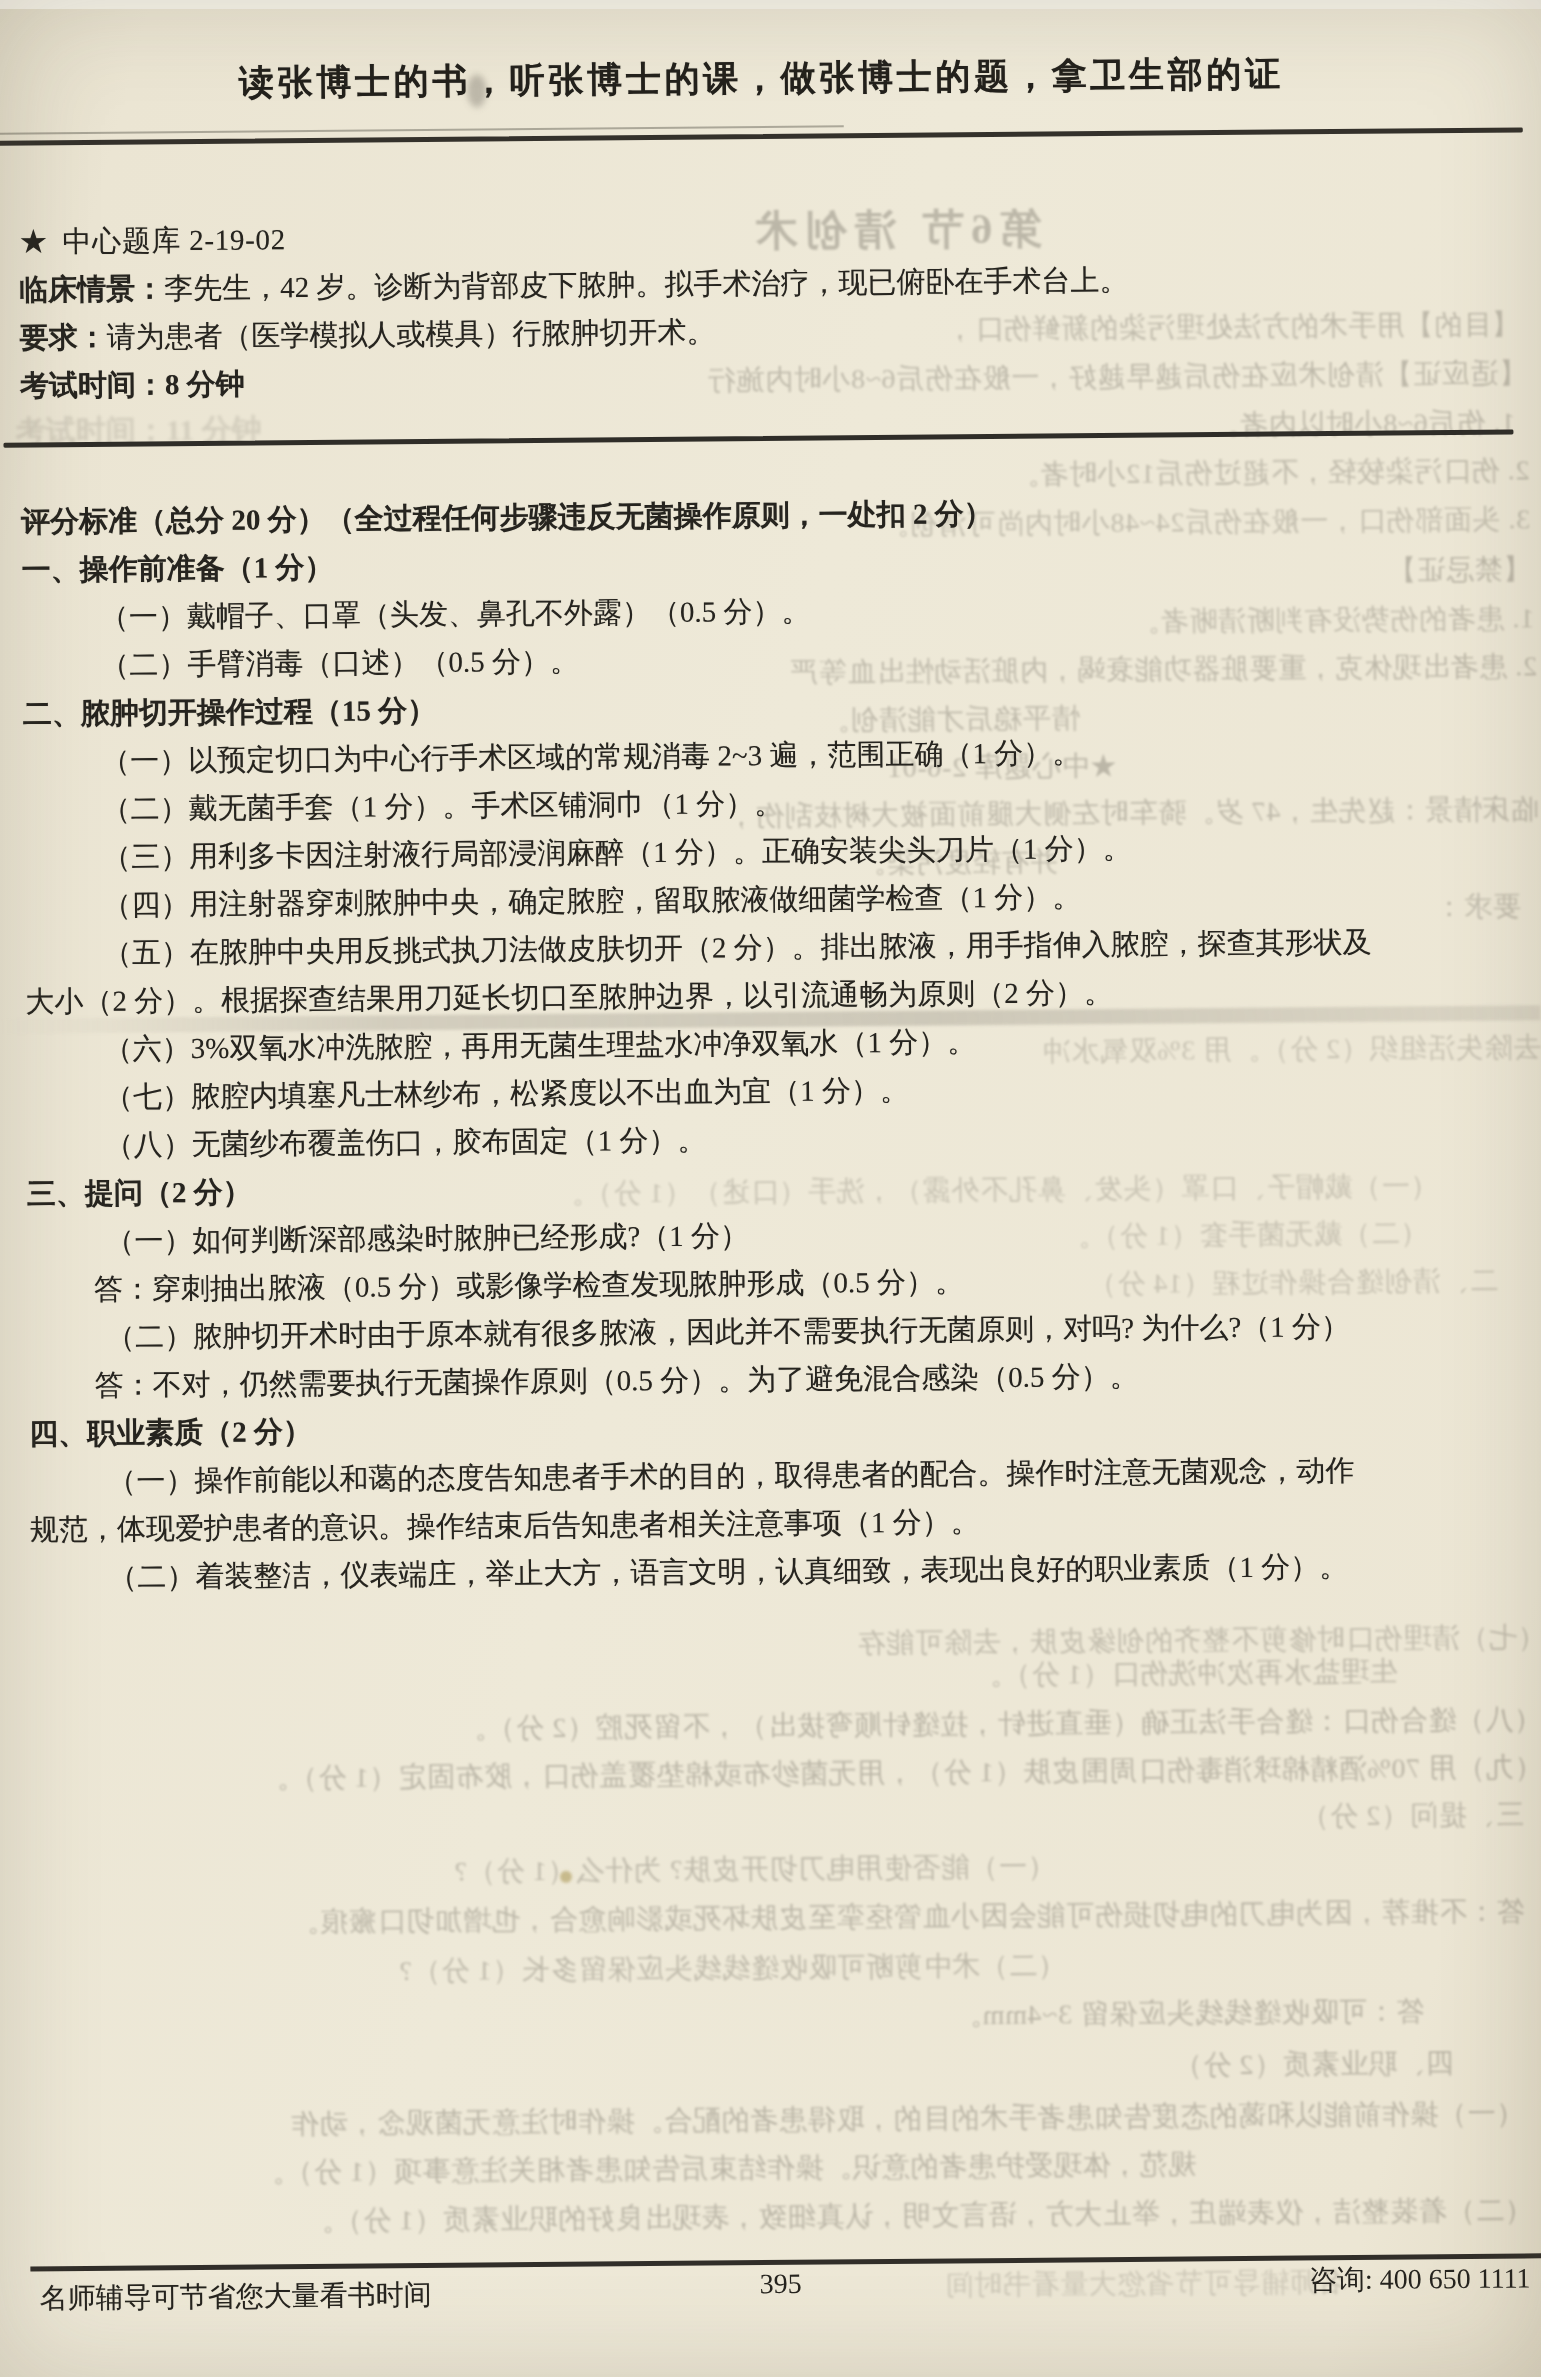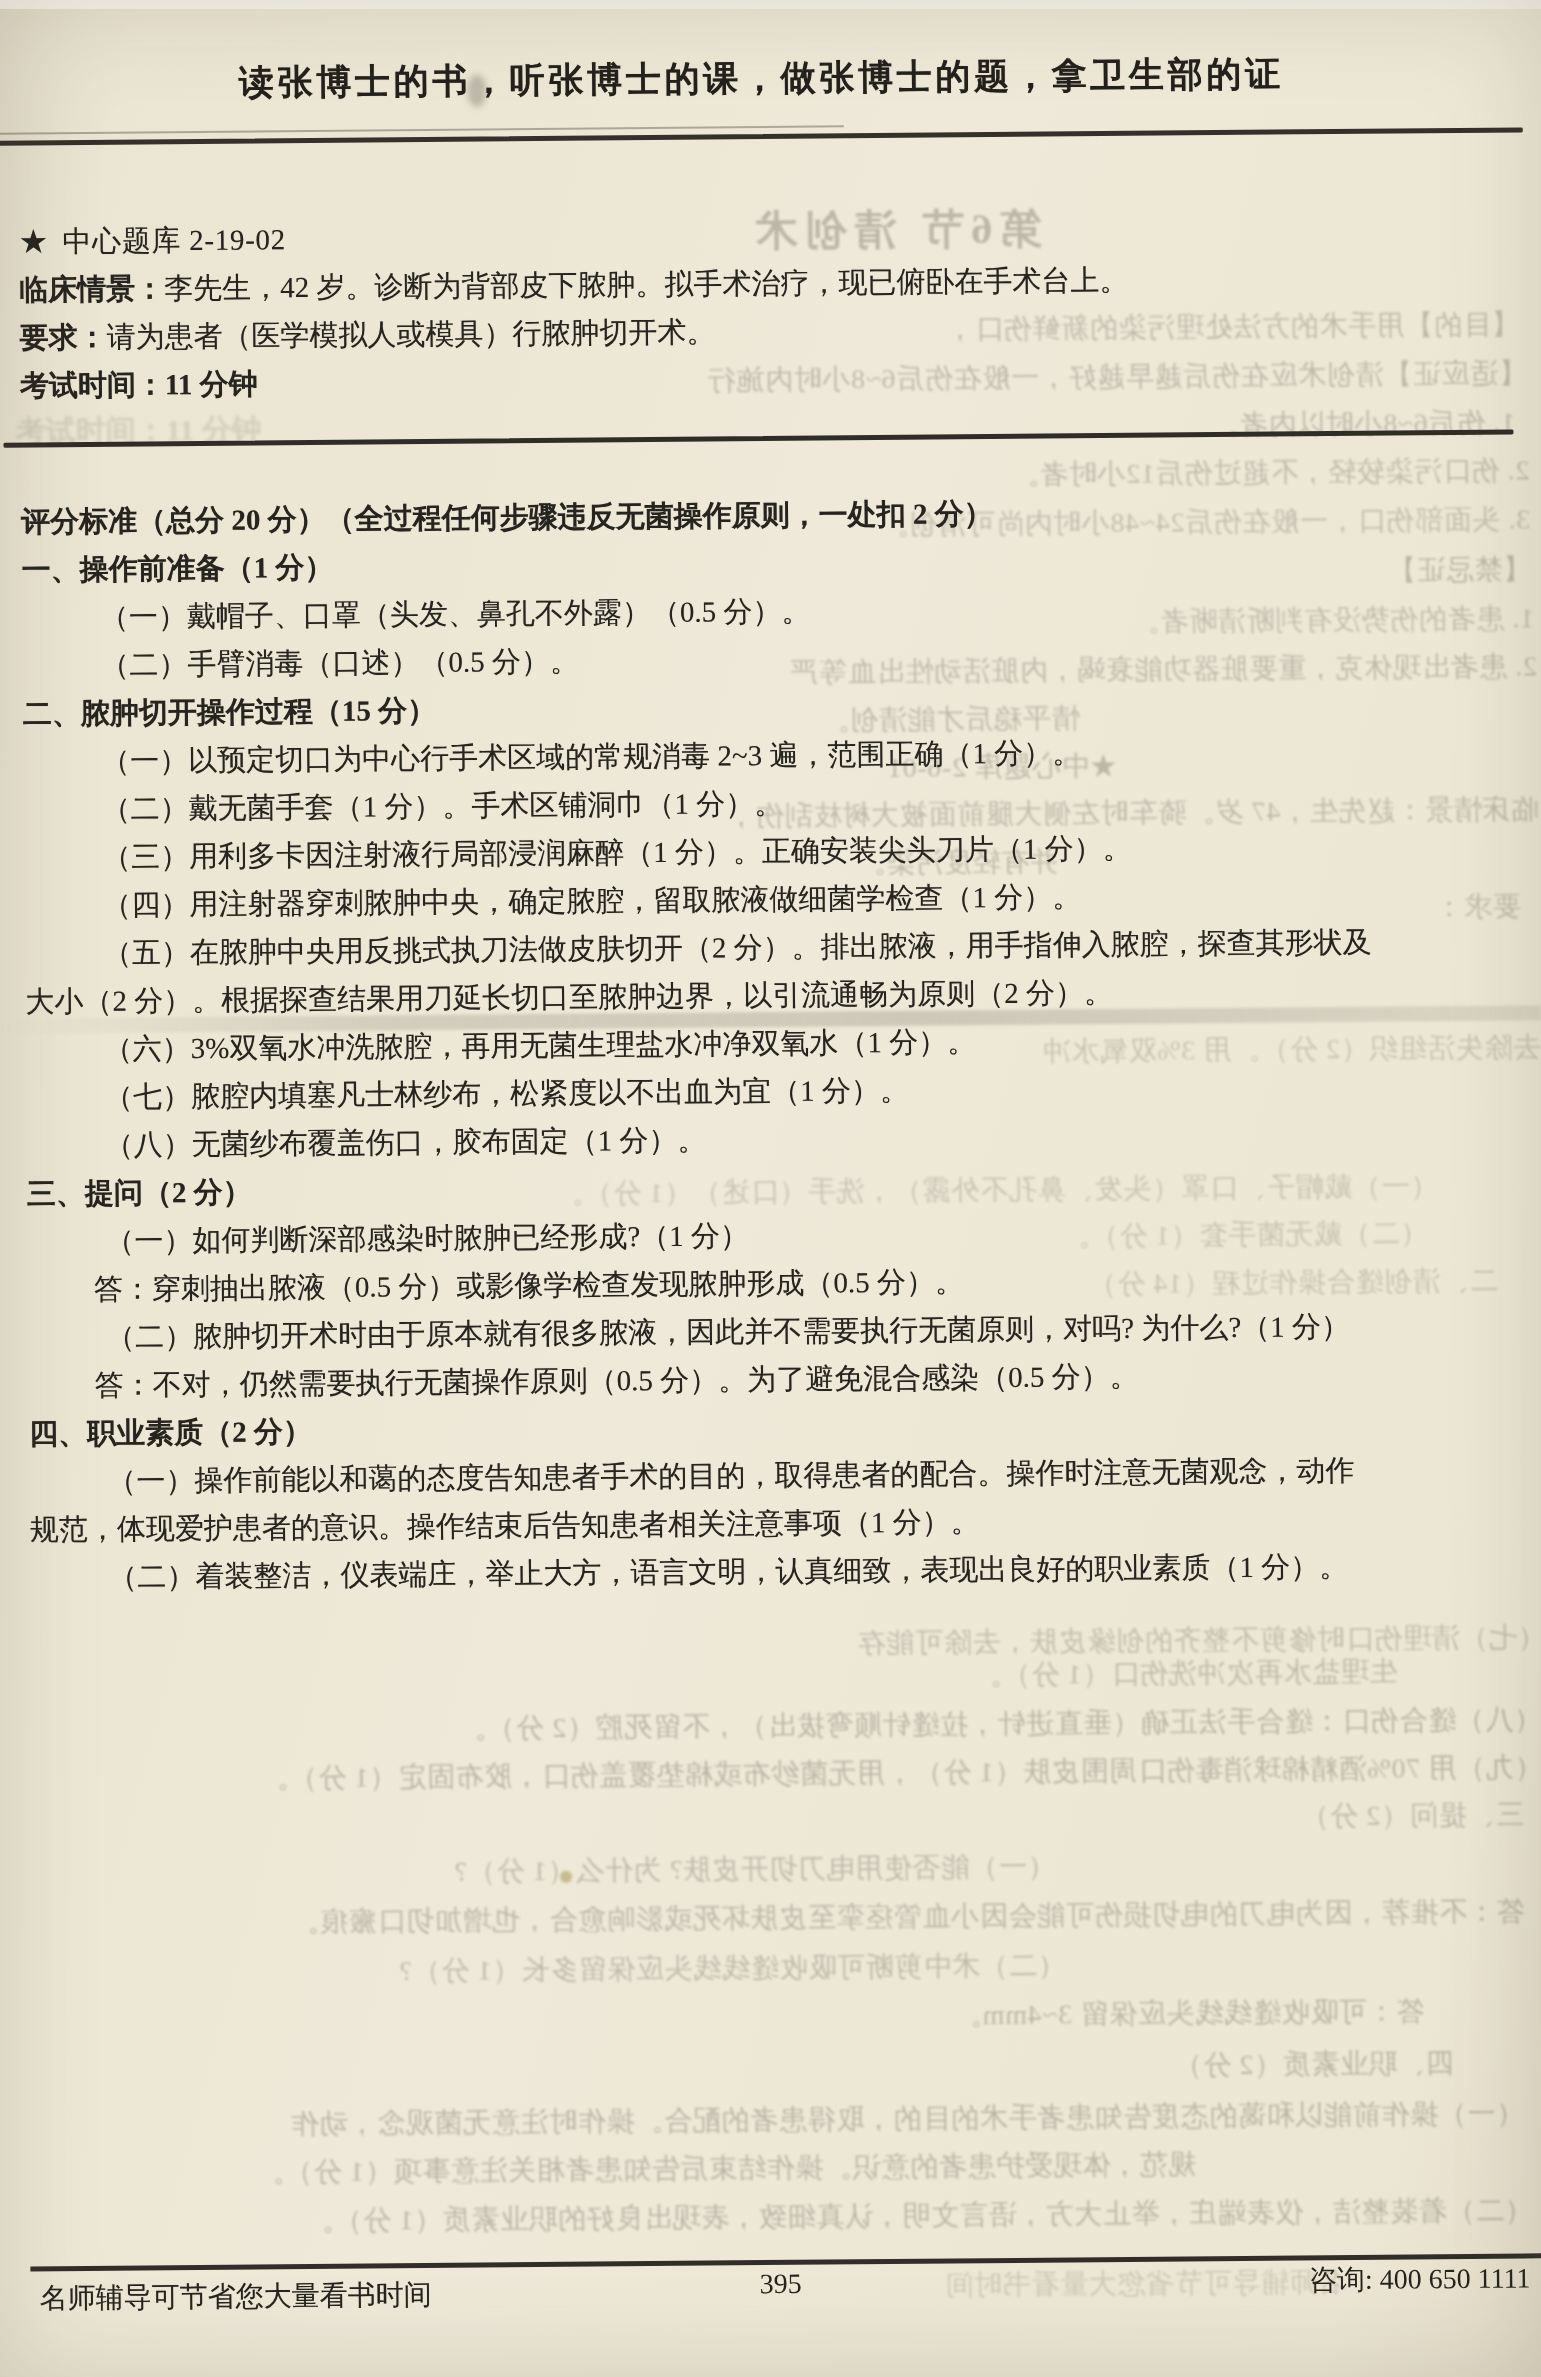--- a/index.html
+++ b/index.html
@@ -98,21 +98,21 @@
     <div class="stain2"></div>
 
     <div class="slogan">读张博士的书，听张博士的课，做张博士的题，拿卫生部的证</div>
     <div class="rule-ghost"></div>
     <div class="rule-top"></div>
 
     <div class="content">
       <p class="bank"><span class="star">★</span><span>中心题库 2-19-02</span></p>
       <p><span class="lbl">临床情景：</span><span>李先生，42 岁。诊断为背部皮下脓肿。拟手术治疗，现已俯卧在手术台上。</span></p>
       <p><span class="lbl">要求：</span><span>请为患者（医学模拟人或模具）行脓肿切开术。</span></p>
-      <p class="bold-line"><span class="lbl">考试时间：</span><span>11 分钟</span></p>
+      <p class="bold-line"><span class="lbl">考试时间：</span><span>8 分钟</span></p>
 
       <p class="rt">评分标准（总分 20 分）（全过程任何步骤违反无菌操作原则，一处扣 2 分）</p>
 
       <p class="sec">一、操作前准备（1 分）</p>
       <p class="it">（一）戴帽子、口罩（头发、鼻孔不外露）（0.5 分）。</p>
       <p class="it">（二）手臂消毒（口述）（0.5 分）。</p>
 
       <p class="sec">二、脓肿切开操作过程（15 分）</p>
       <p class="it">（一）以预定切口为中心行手术区域的常规消毒 2~3 遍，范围正确（1 分）。</p>
       <p class="it">（二）戴无菌手套（1 分）。手术区铺洞巾（1 分）。</p>

